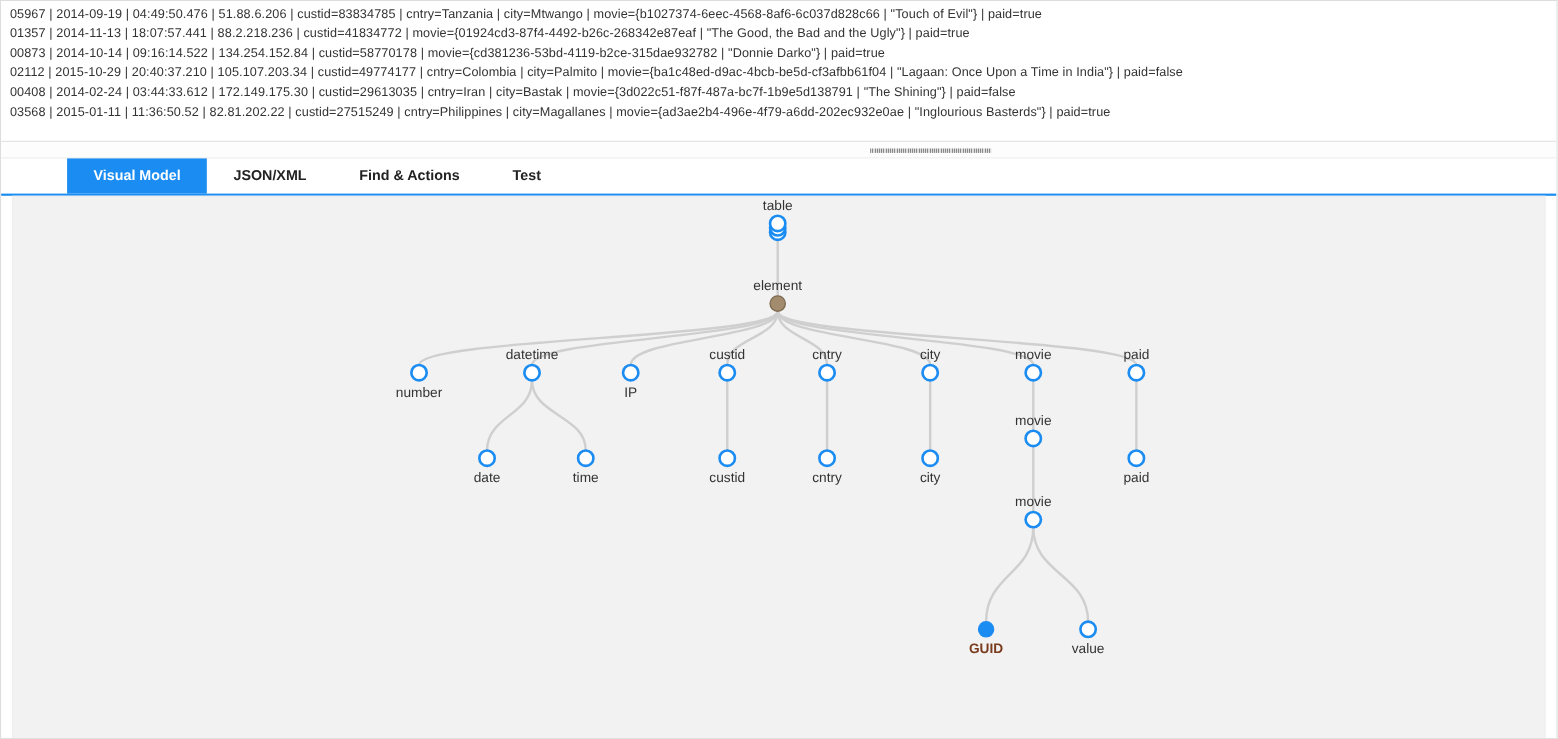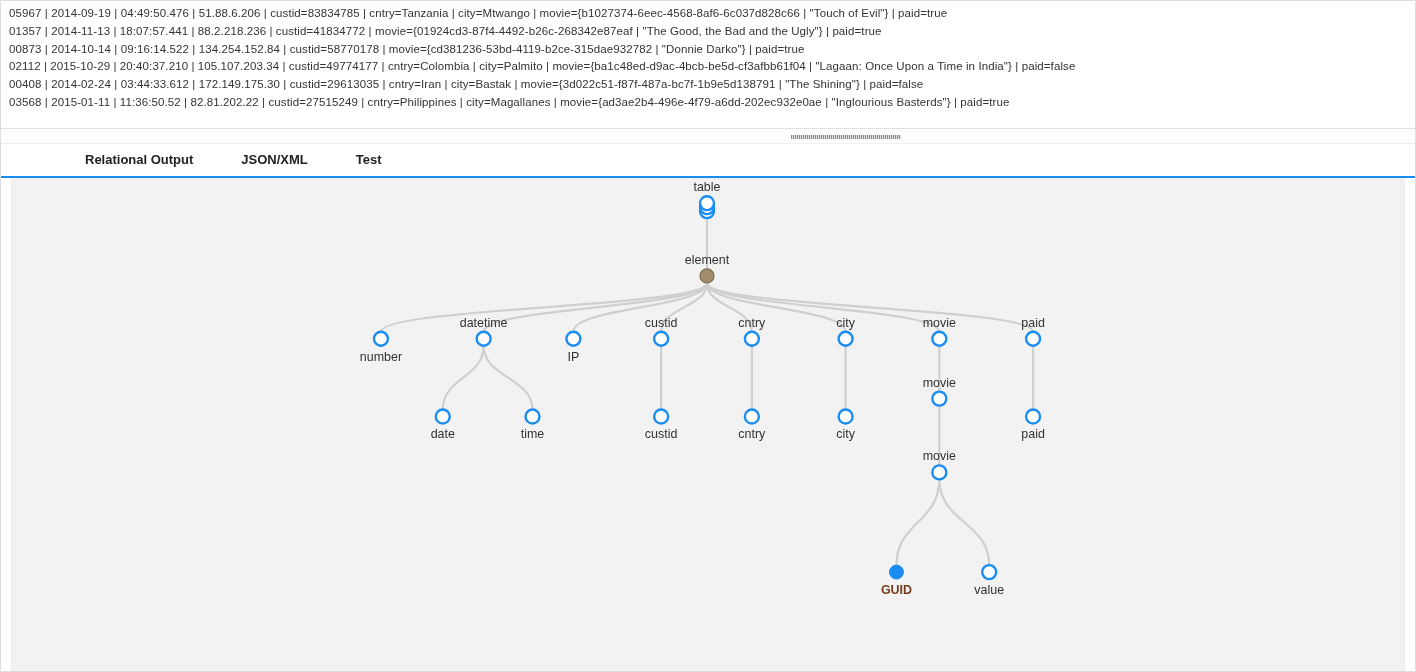--- a/index.html
+++ b/index.html
@@ -113,25 +113,28 @@
     <div class="log-line">02112 | 2015-10-29 | 20:40:37.210 | 105.107.203.34 | custid=49774177 | cntry=Colombia | city=Palmito | movie={ba1c48ed-d9ac-4bcb-be5d-cf3afbb61f04 | "Lagaan: Once Upon a Time in India"} | paid=false</div>
     <div class="log-line">00408 | 2014-02-24 | 03:44:33.612 | 172.149.175.30 | custid=29613035 | cntry=Iran | city=Bastak | movie={3d022c51-f87f-487a-bc7f-1b9e5d138791 | "The Shining"} | paid=false</div>
     <div class="log-line">03568 | 2015-01-11 | 11:36:50.52 | 82.81.202.22 | custid=27515249 | cntry=Philippines | city=Magallanes | movie={ad3ae2b4-496e-4f79-a6dd-202ec932e0ae | "Inglourious Basterds"} | paid=true</div>
   </div>
 
 <div class="splitter-area">
   <div class="splitter-grip"></div>
 </div>
 
 <div class="tabbar" id="tabbar">
-    <div class="tab">
-      <span>Relational Output</span>
+    <div class="tab active">
+      <span>Visual Model</span>
     </div>
     <div class="tab">
       <span>JSON/XML</span>
+    </div>
+    <div class="tab">
+      <span>Find &amp; Actions</span>
     </div>
     <div class="tab">
       <span>Test</span>
     </div>
   </div>
 
 <div class="canvas-area">
   <svg id="tree-svg" viewBox="0 0 1396 500">
       <path d="M 697 27 C 697 56.5, 697 56.5, 697 86" class="edge"></path>
       <path d="M 697 100 C 697 124.5, 370 124.5, 370 149" class="edge"></path>

